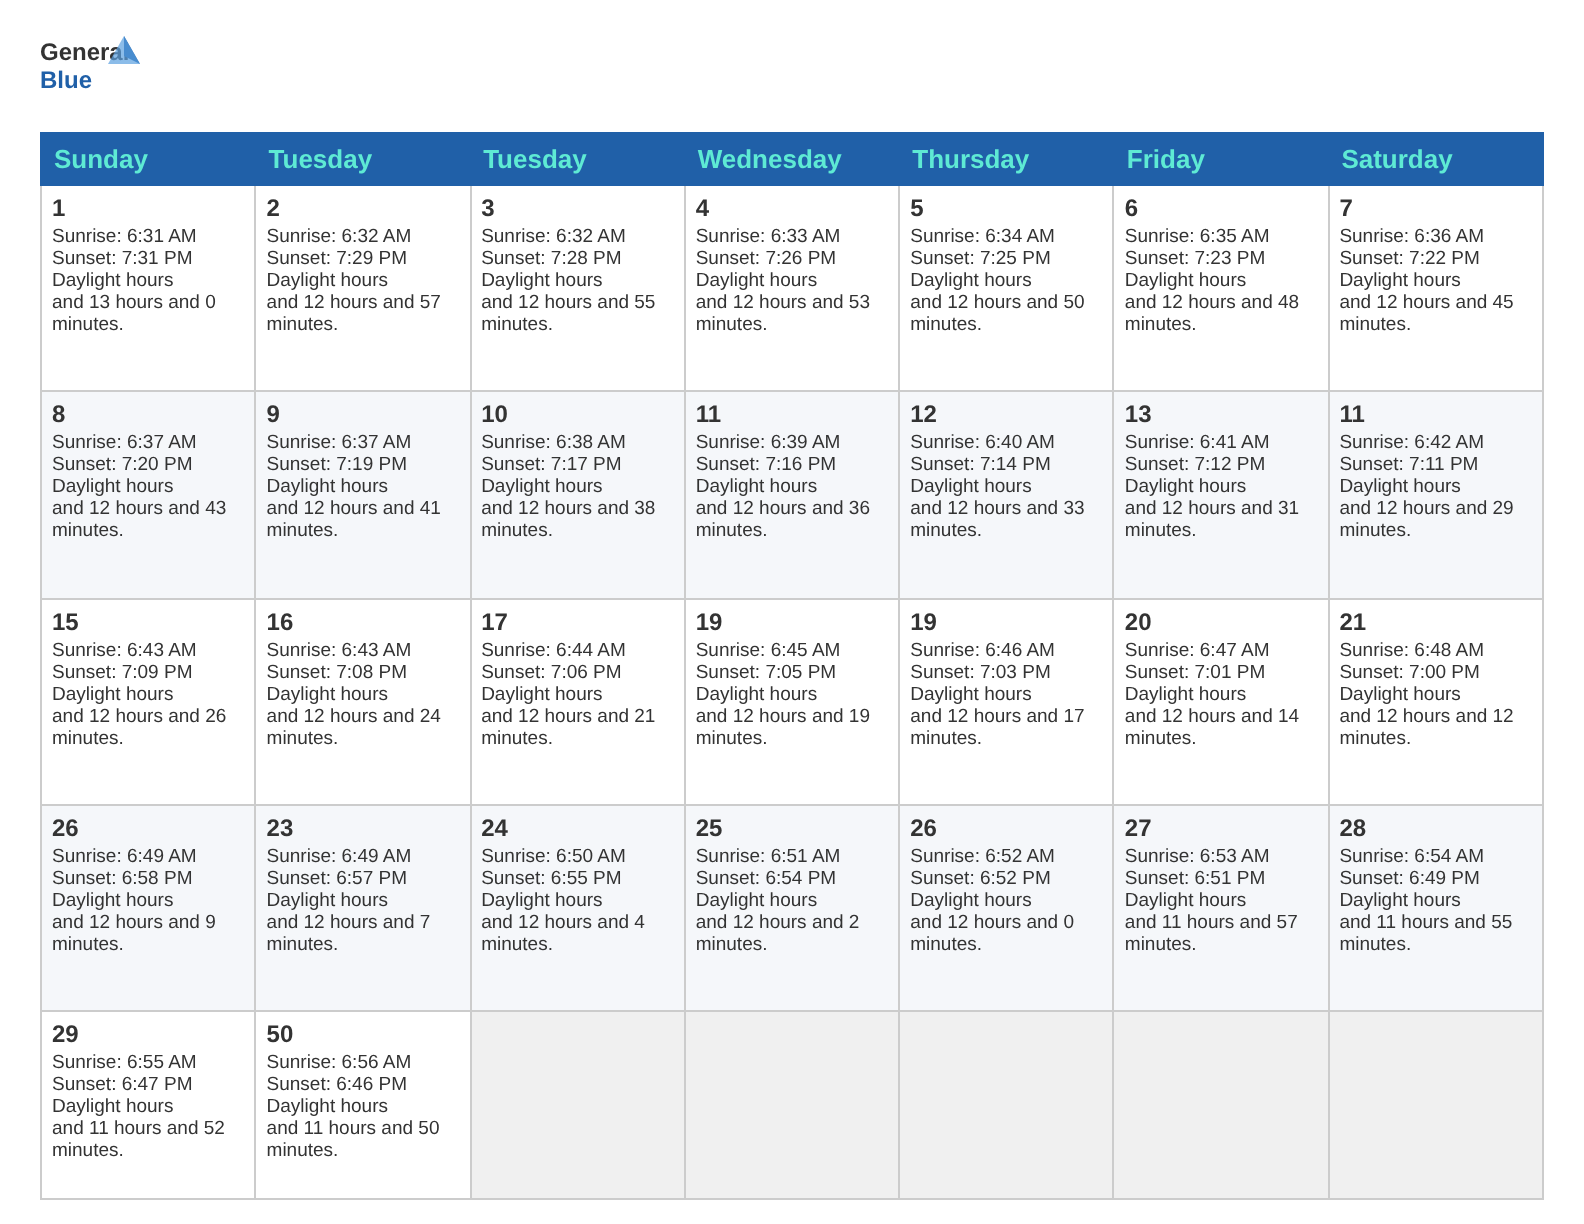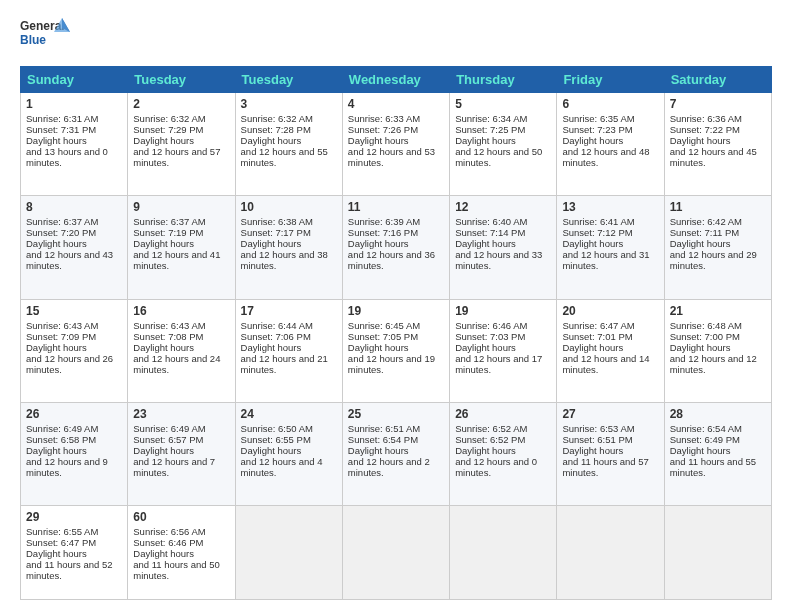--- a/index.html
+++ b/index.html
@@ -149,21 +149,21 @@
           <td><span class="day-num">26</span>Sunrise: 6:49 AM<br>Sunset: 6:58 PM<br>Daylight hours<br>and 12 hours and 9 minutes.</td>
           <td><span class="day-num">23</span>Sunrise: 6:49 AM<br>Sunset: 6:57 PM<br>Daylight hours<br>and 12 hours and 7 minutes.</td>
           <td><span class="day-num">24</span>Sunrise: 6:50 AM<br>Sunset: 6:55 PM<br>Daylight hours<br>and 12 hours and 4 minutes.</td>
           <td><span class="day-num">25</span>Sunrise: 6:51 AM<br>Sunset: 6:54 PM<br>Daylight hours<br>and 12 hours and 2 minutes.</td>
           <td><span class="day-num">26</span>Sunrise: 6:52 AM<br>Sunset: 6:52 PM<br>Daylight hours<br>and 12 hours and 0 minutes.</td>
           <td><span class="day-num">27</span>Sunrise: 6:53 AM<br>Sunset: 6:51 PM<br>Daylight hours<br>and 11 hours and 57 minutes.</td>
           <td><span class="day-num">28</span>Sunrise: 6:54 AM<br>Sunset: 6:49 PM<br>Daylight hours<br>and 11 hours and 55 minutes.</td>
         </tr>
         <tr class="last-row">
           <td><span class="day-num">29</span>Sunrise: 6:55 AM<br>Sunset: 6:47 PM<br>Daylight hours<br>and 11 hours and 52 minutes.</td>
-          <td><span class="day-num">60</span>Sunrise: 6:56 AM<br>Sunset: 6:46 PM<br>Daylight hours<br>and 11 hours and 50 minutes.</td>
+          <td><span class="day-num">50</span>Sunrise: 6:56 AM<br>Sunset: 6:46 PM<br>Daylight hours<br>and 11 hours and 50 minutes.</td>
           <td class="empty-cell"></td>
           <td class="empty-cell"></td>
           <td class="empty-cell"></td>
           <td class="empty-cell"></td>
           <td class="empty-cell"></td>
         </tr>
       </tbody>
   </table>
 </div>
 

